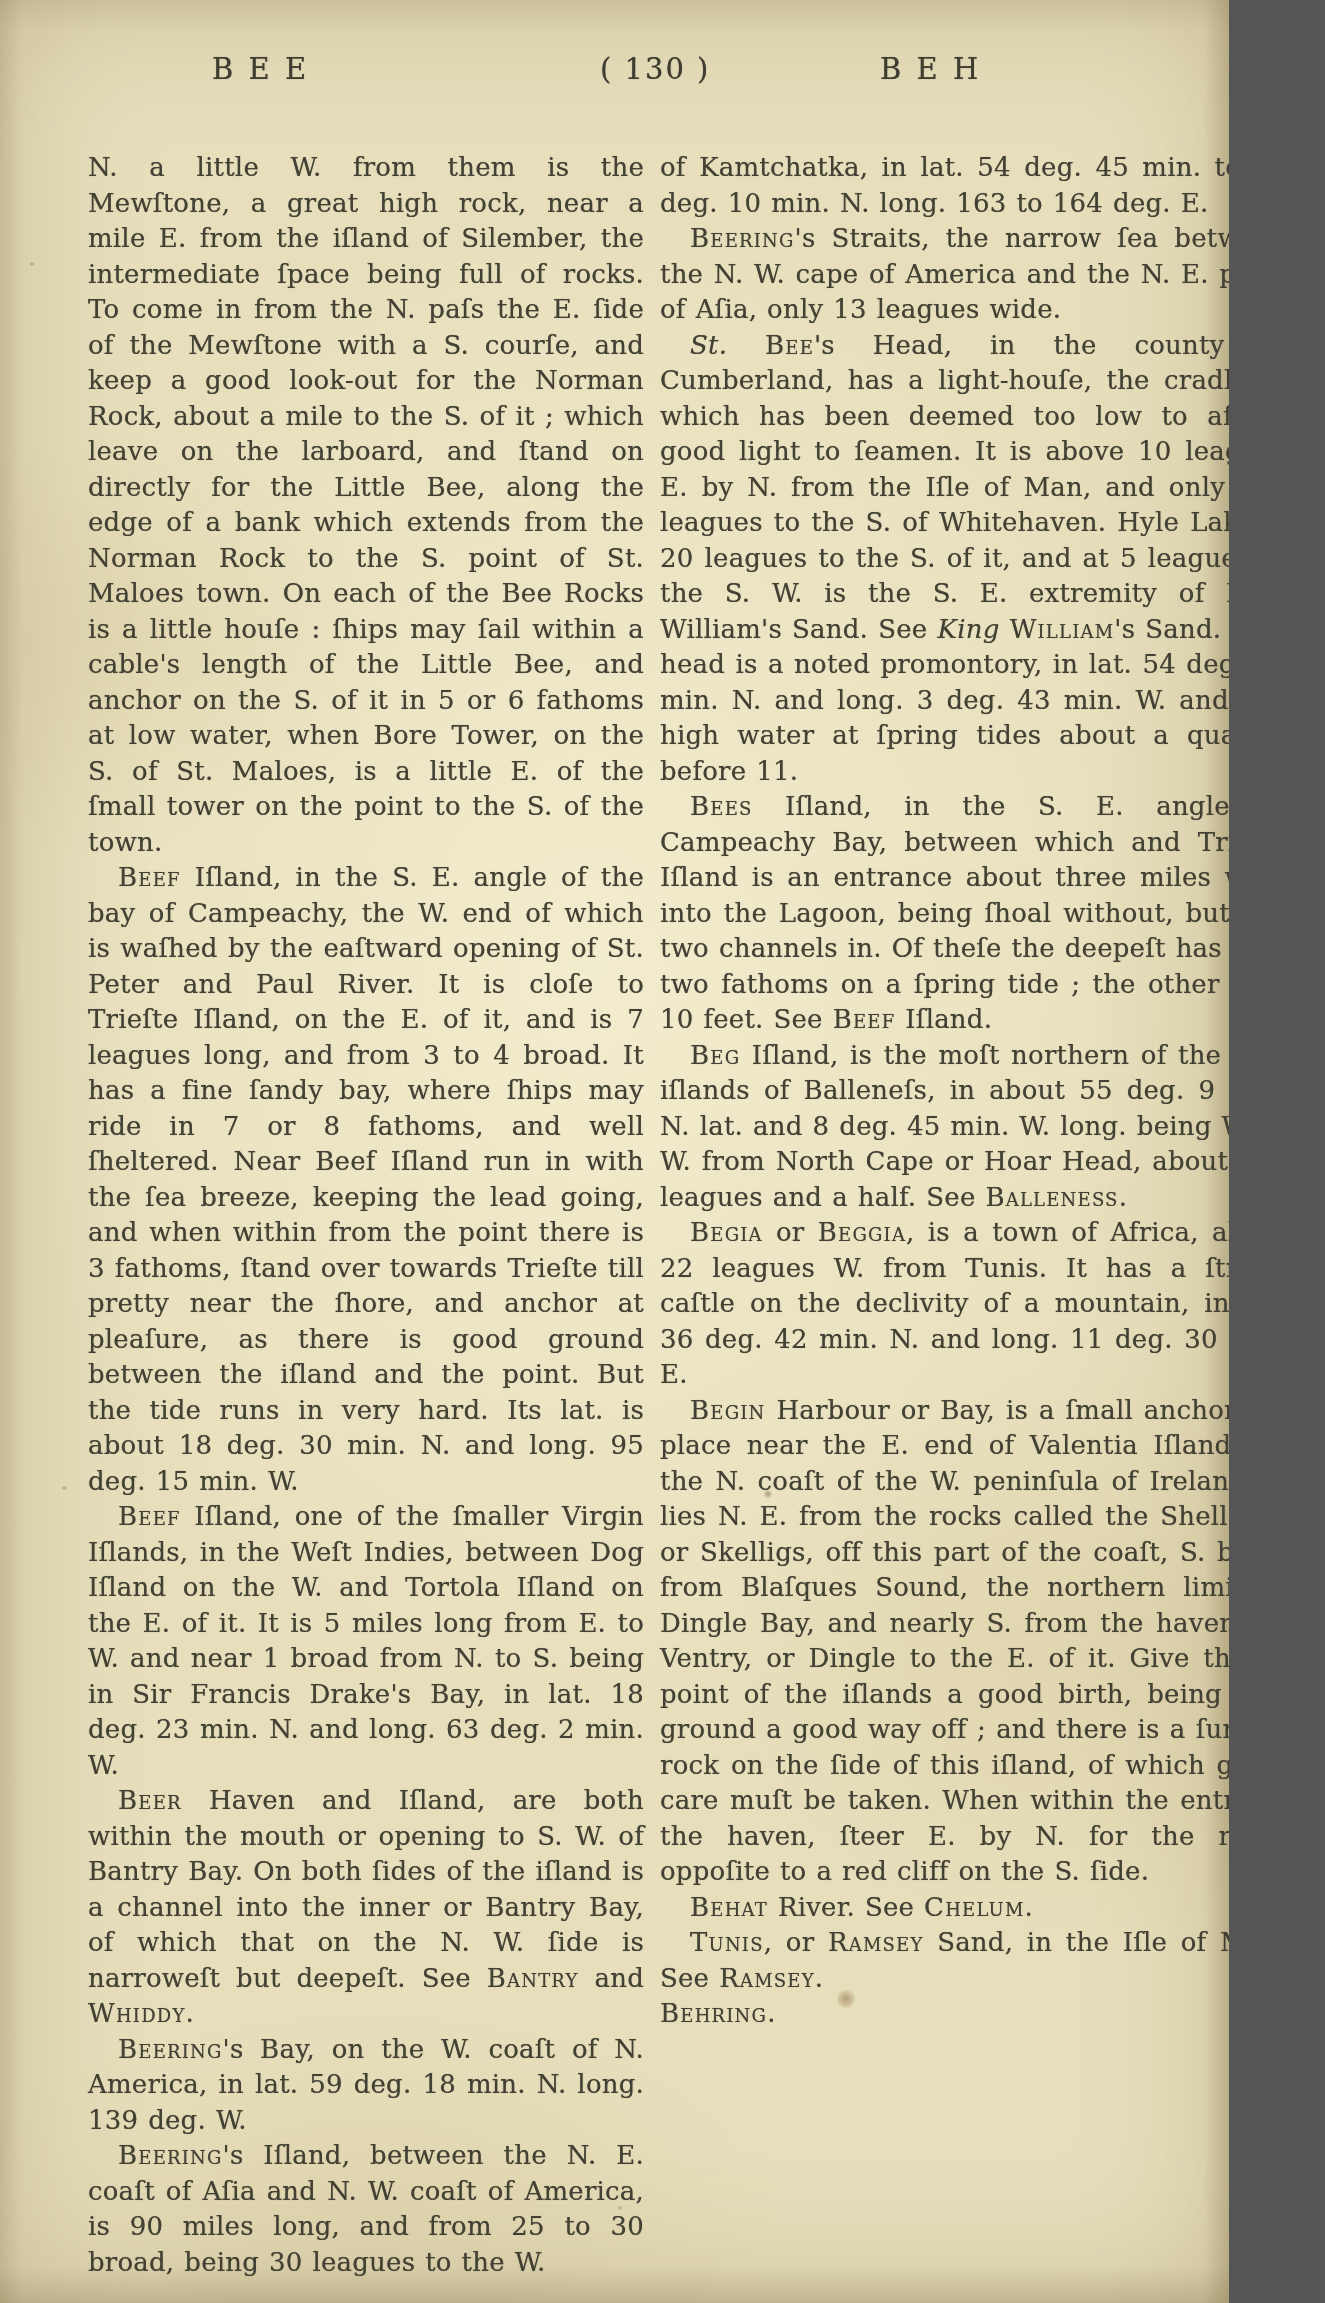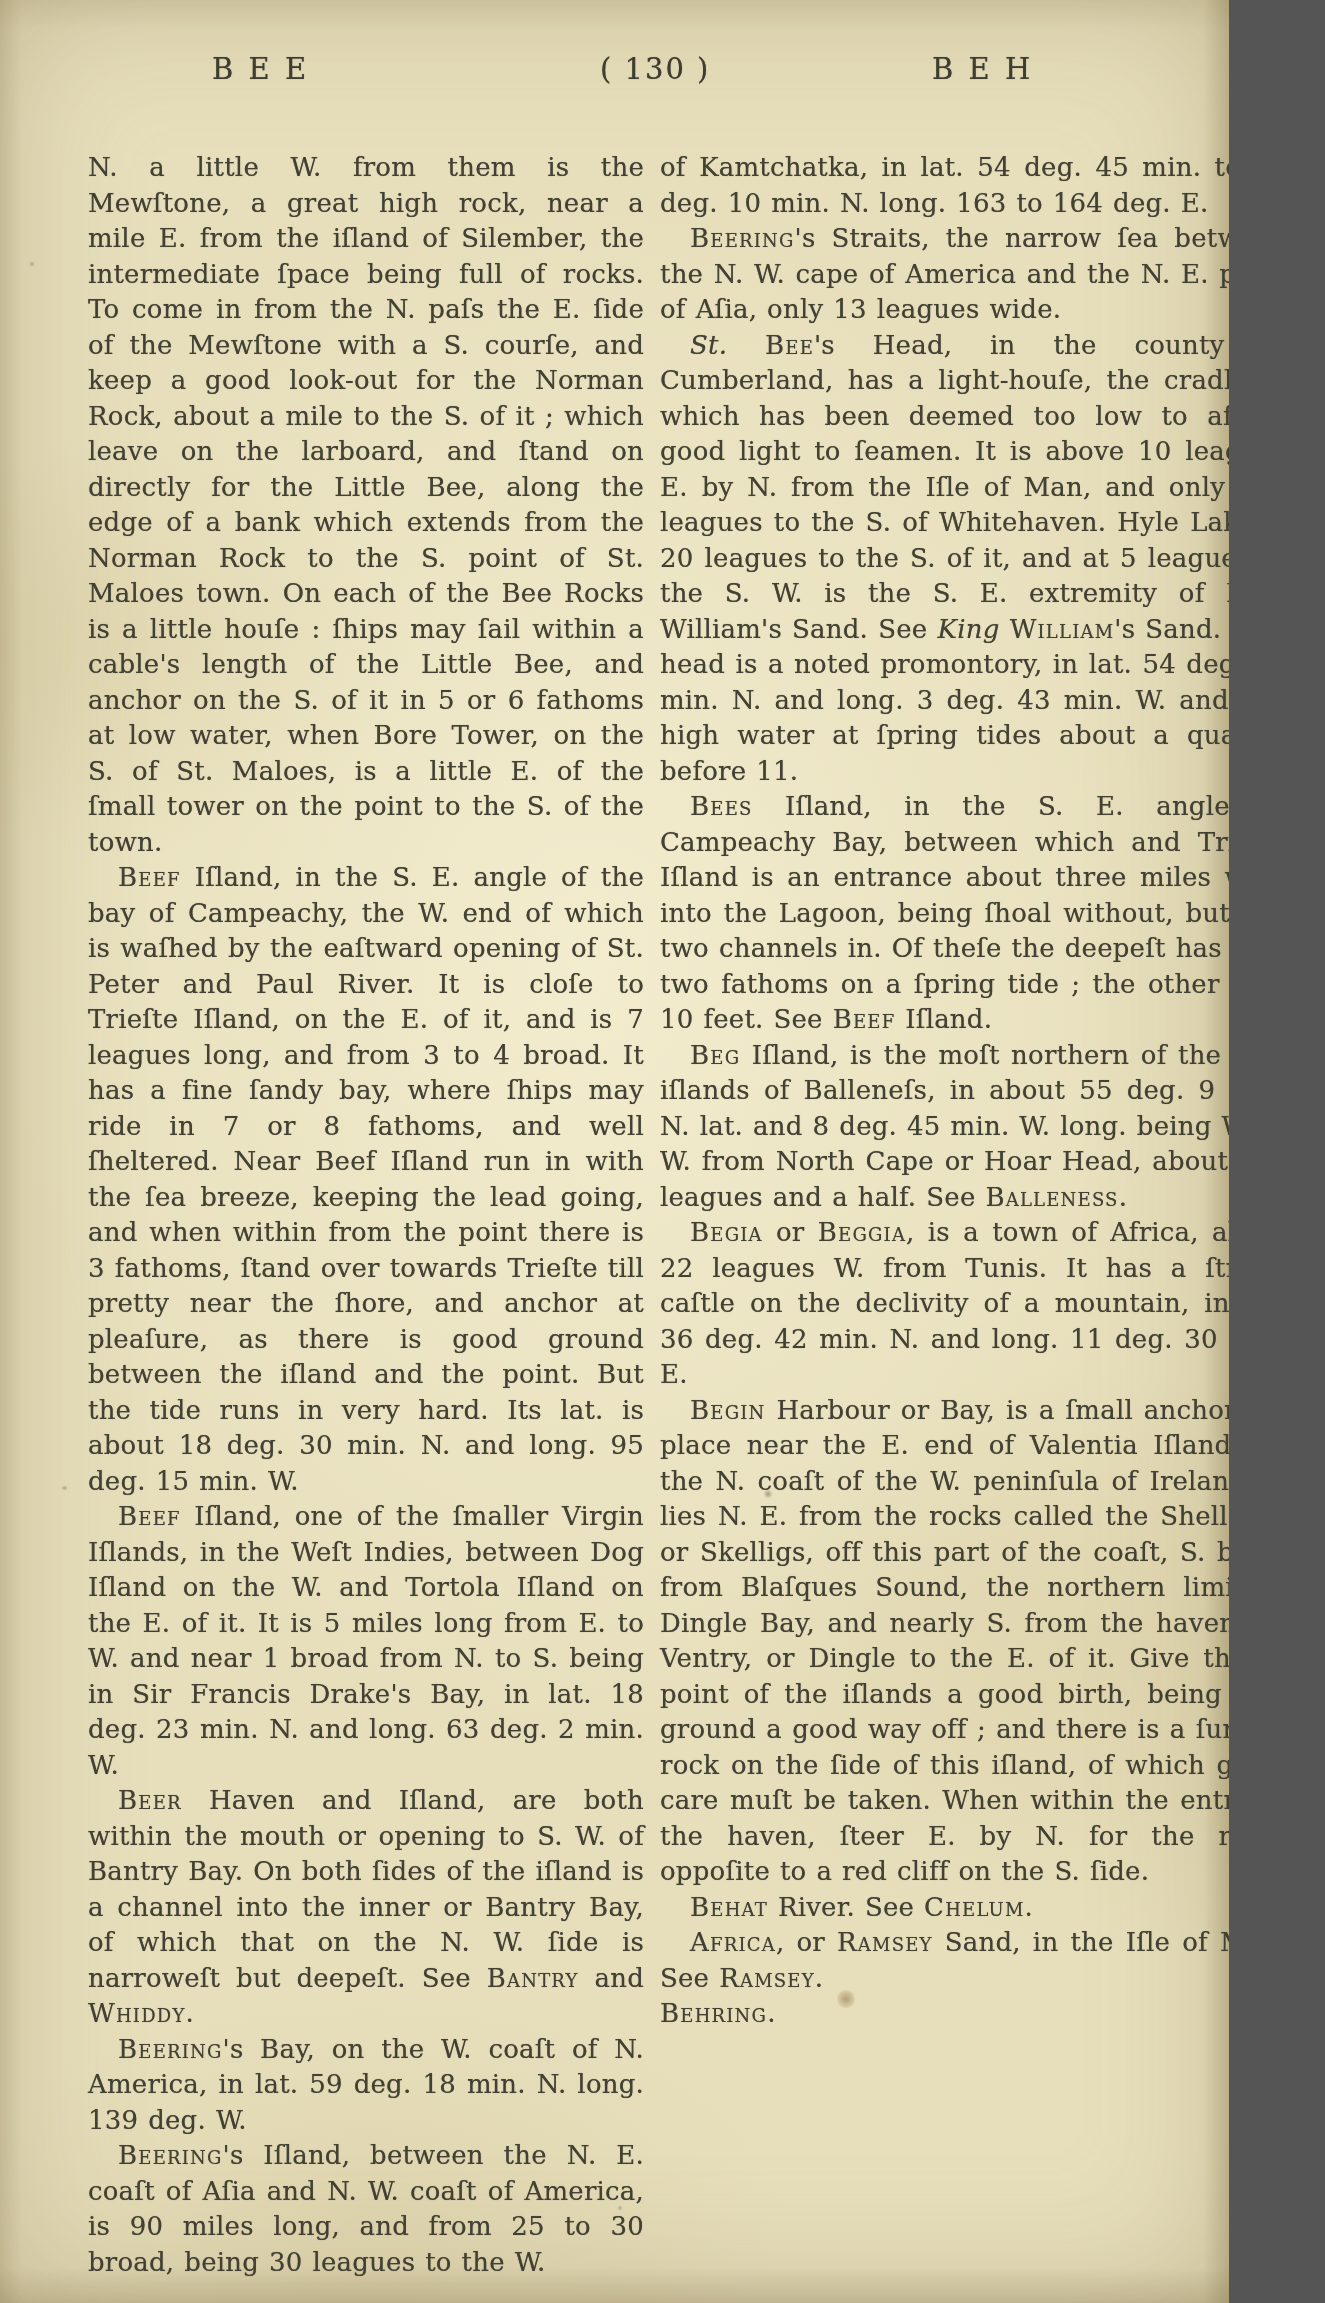--- a/index.html
+++ b/index.html
@@ -21,21 +21,21 @@
     box-shadow: inset 0 0 140px rgba(120,100,55,0.30);
     color:#45443a;
   }
   .header {
     position:absolute; top:52px; left:0; width:100%; height:44px;
     font-size:29px; color:#3f3d31;
     text-shadow:0 0 0.8px rgba(63,61,49,0.75);
   }
   .header .h-left   { position:absolute; left:212px;  letter-spacing:3px; }
   .header .h-center { position:absolute; left:600px;  letter-spacing:2px; }
-  .header .h-right  { position:absolute; left:932px;  letter-spacing:3px; }
+  .header .h-right  { position:absolute; left:880px;  letter-spacing:3px; }
   .columns {
     position:absolute; top:150px; left:88px; width:1212px;
     display:flex; gap:16px;
   }
   .col { text-align:justify; font-size:26px; line-height:35.5px;
          word-spacing:1.5px; letter-spacing:0.2px;
          color:rgba(64,62,49,0.96);
          text-shadow:0 0 0.7px rgba(70,68,55,0.70); }
   .col1 { width:556px; }
   .col2 { width:628px; }
@@ -67,21 +67,21 @@
       </div>
     <div class="col col2">
         <p class="para"><span>of Kamtchatka, in lat. 54 deg. 45 min. to 56 deg. 10 min. N. long. 163 to 164 deg. E.</span></p>
         <p class="para indent"><span class="sc">Beering</span><span>'s Straits, the narrow ſea between the N. W. cape of America and the N. E. point of Aſia, only 13 leagues wide.</span></p>
         <p class="para indent"><span class="it">St. </span><span class="sc">Bee</span><span>'s Head, in the county of Cumberland, has a light-houſe, the cradle of which has been deemed too low to afford good light to ſeamen. It is above 10 leagues E. by N. from the Iſle of Man, and only two leagues to the S. of Whitehaven. Hyle Lake is 20 leagues to the S. of it, and at 5 leagues to the S. W. is the S. E. extremity of King William's Sand. See </span><span class="it">King</span><span> </span><span class="sc">William</span><span>'s Sand. This head is a noted promontory, in lat. 54 deg. 31 min. N. and long. 3 deg. 43 min. W. and has high water at ſpring tides about a quarter before 11.</span></p>
         <p class="para indent"><span class="sc">Bees</span><span> Iſland, in the S. E. angle of Campeachy Bay, between which and Trieſte Iſland is an entrance about three miles wide into the Lagoon, being ſhoal without, but has two channels in. Of theſe the deepeſt has only two fathoms on a ſpring tide ; the other only 10 feet. See </span><span class="sc">Beef</span><span> Iſland.</span></p>
         <p class="para indent"><span class="sc">Beg</span><span> Iſland, is the moſt northern of the four iſlands of Balleneſs, in about 55 deg. 9 min. N. lat. and 8 deg. 45 min. W. long. being W. S. W. from North Cape or Hoar Head, about two leagues and a half. See </span><span class="sc">Balleness</span><span>.</span></p>
         <p class="para indent"><span class="sc">Begia</span><span> or </span><span class="sc">Beggia</span><span>, is a town of Africa, about 22 leagues W. from Tunis. It has a ſtrong caſtle on the declivity of a mountain, in lat. 36 deg. 42 min. N. and long. 11 deg. 30 min. E.</span></p>
         <p class="para indent"><span class="sc">Begin</span><span> Harbour or Bay, is a ſmall anchoring-place near the E. end of Valentia Iſland, on the N. coaſt of the W. peninſula of Ireland. It lies N. E. from the rocks called the Shellocks or Skelligs, off this part of the coaſt, S. by E. from Blaſques Sound, the northern limit of Dingle Bay, and nearly S. from the havens of Ventry, or Dingle to the E. of it. Give the E. point of the iſlands a good birth, being foul ground a good way off ; and there is a ſunken rock on the ſide of this iſland, of which great care muſt be taken. When within the entry of the haven, ſteer E. by N. for the road, oppoſite to a red cliff on the S. ſide.</span></p>
         <p class="para indent"><span class="sc">Behat</span><span> River. See </span><span class="sc">Chelum</span><span>.</span></p>
-        <p class="para indent"><span class="sc">Africa</span><span>, or </span><span class="sc">Ramsey</span><span> Sand, in the Iſle of Man. See </span><span class="sc">Ramsey</span><span>.</span></p>
+        <p class="para indent"><span class="sc">Tunis</span><span>, or </span><span class="sc">Ramsey</span><span> Sand, in the Iſle of Man. See </span><span class="sc">Ramsey</span><span>.</span></p>
         <p class="para catchword-line"><span class="sc">Behring</span><span>.</span></p>
       </div>
   </div>
 
   <div class="speck" style="left:1308px; top:184px; width:5px; height:5px;"></div>
   <div class="speck" style="left:1296px; top:236px; width:4px; height:4px;"></div>
   <div class="speck" style="left:30px;  top:262px; width:4px; height:4px; opacity:0.5;"></div>
   <div class="speck" style="left:62px;  top:1486px; width:5px; height:4px; opacity:0.5;"></div>
   <div class="speck" style="left:1300px; top:1352px; width:4px; height:4px; opacity:0.6;"></div>
   <div class="speck" style="left:618px; top:2206px; width:4px; height:4px; opacity:0.45;"></div>

